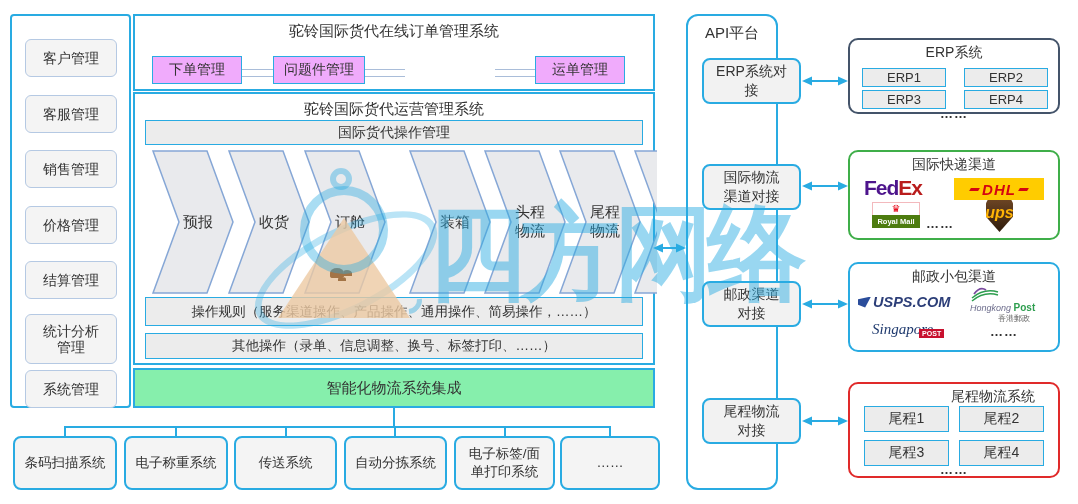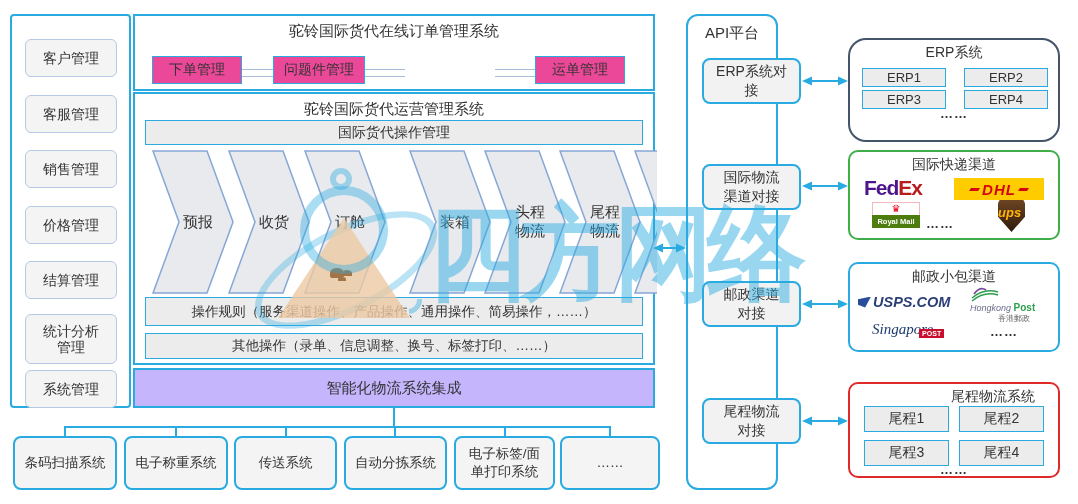--- a/index.html
+++ b/index.html
@@ -11,69 +11,69 @@
   .pre { white-space:pre-line; }
   .ctr { display:flex; align-items:center; justify-content:center; text-align:center; }
 
   
   .sidebar { left:10px; top:14px; width:121px; height:394px; border:2px solid #29abe2; border-radius:4px; background:#fff; }
   .side-btn { left:13px; width:92px; height:38px; background:#f4f4f4; border:1.5px solid #b5c9e3; border-radius:6px; font-size:14px; color:#333; line-height:1.15; }
 
   
   .order-box { left:133px; top:14px; width:522px; height:77px; border:2px solid #29abe2; background:#fff; }
   .panel-title { width:100%; text-align:center; font-size:15px; color:#333; }
-  .module { top:40px; height:28px; background:#ec4899; border:1.5px solid #29abe2; font-size:14px; }
+  .module { top:40px; height:28px; background:#f0abfc; border:1.5px solid #29abe2; font-size:14px; }
   .mod-conn { top:53px; height:8px; border-top:1.5px solid #a9bdd9; border-bottom:1.5px solid #a9bdd9; }
 
   
   .op-box { left:133px; top:92px; width:522px; height:273px; border:2px solid #29abe2; background:#fff; }
   .op-header { left:10px; top:26px; width:498px; height:25px; background:#ececec; border:1.5px solid #29abe2; font-size:14px; }
   .chevrons { left:0; top:56px; }
   .step-label { width:60px; height:52px; font-size:15px; line-height:1.25; color:#333; }
   .rules-box { left:10px; top:203px; width:498px; height:29px; background:#ececec; border:1.5px solid #29abe2; font-size:13.5px; }
   .other-box { left:10px; top:239px; width:498px; height:26px; background:#ececec; border:1.5px solid #29abe2; font-size:13.5px; }
 
   
-  .integration { left:133px; top:368px; width:522px; height:40px; border:2px solid #29abe2; background:#c4b5fd; font-size:15px; }
+  .integration { left:133px; top:368px; width:522px; height:40px; border:2px solid #29abe2; background:#86efac; font-size:15px; }
 
   
   .cline { background:#29abe2; }
 
   
   .dev-box { top:436px; height:54px; background:#f4f4f4; border:2px solid #29abe2; border-radius:8px; font-size:13.5px; line-height:1.3; }
 
   
   .api-col { left:686px; top:14px; width:92px; height:476px; border:2px solid #29abe2; border-radius:12px; background:transparent; }
   .api-title { top:24px; left:686px; width:92px; font-size:15px; text-align:center; }
   .api-box { left:702px; width:99px; height:46px; background:#f2f2f2; border:2px solid #29abe2; border-radius:8px; font-size:14px; line-height:1.35; }
 
   
   .arr { position:absolute; fill:#29abe2; }
 
   
   .rpanel { left:848px; width:212px; background:#fff; }
   .rpanel .panel-title { position:absolute; top:4px; font-size:14px; }
-  .erp-panel { top:38px; height:104px; border:2px solid #44546a; border-radius:18px; }
+  .erp-panel { top:38px; height:76px; border:2px solid #44546a; border-radius:10px; }
   .express-panel { top:150px; height:90px; border:2px solid #3fae49; border-radius:10px; }
   .postal-panel { top:262px; height:90px; border:2px solid #29abe2; border-radius:10px; }
   .lastmile-panel { top:382px; height:96px; border:2.5px solid #e02a2a; border-radius:10px;padding-left:39px; }
   .mini-box { width:84px; height:19px; background:#ececec; border:1.5px solid #29abe2; font-size:13px; }
   .lm-box { width:85px; height:26px; background:#ececec; border:1.5px solid #29abe2; font-size:14px; }
   .dots { font-size:13px; font-weight:bold; letter-spacing:1px; color:#333; }
 
   
   .fedex { top:24px; left:14px; font-size:21px; font-weight:bold; letter-spacing:-1px; }
   .fedex .fed { color:#4d148c; } .fedex .ex { color:#b91c1c; }
   .dhl { top:26px; left:104px; width:90px; height:22px; background:#ffcc00; display:flex; align-items:center; justify-content:center; gap:3px; }
   .dhl .t { color:#d40511; font-weight:bold; font-style:italic; font-size:15px; letter-spacing:1px; }
   .dhl .bar { width:9px; height:3px; background:#d40511; transform:skewX(-30deg); }
   .rmail { top:50px; left:22px; width:48px; height:30px; }
   .rmail .crown { width:100%; text-align:center; color:#e60012; font-size:10px; line-height:12px; background:#fff; border:1px solid #f3b9bd; border-bottom:none; }
   .rmail .band { width:100%; height:13px; background:#4d7c0f; color:#fff; font-size:7.5px; font-weight:bold; display:flex; align-items:center; justify-content:center; }
-  .ups { top:48px; left:148px; width:27px; height:32px; background:linear-gradient(#6b4423,#2f1b0c); clip-path:polygon(6% 0,94% 0,100% 10%,100% 52%,50% 100%,0 52%,0 10%); color:#ffb406; font-weight:bold; font-style:italic; font-size:13px; display:flex; align-items:center; justify-content:flex-start; padding-bottom:7px; }
+  .ups { top:48px; left:136px; width:27px; height:32px; background:linear-gradient(#6b4423,#2f1b0c); clip-path:polygon(6% 0,94% 0,100% 10%,100% 52%,50% 100%,0 52%,0 10%); color:#ffb406; font-weight:bold; font-style:italic; font-size:16px; display:flex; align-items:center; justify-content:center; padding-bottom:7px; }
   .usps { top:30px; left:8px; display:flex; align-items:center; gap:2px; }
   .usps .eagle { width:13px; height:11px; background:#2a4d9b; clip-path:polygon(0 25%,100% 0,55% 100%,0 75%); }
   .usps .t { color:#2c3e78; font-weight:bold; font-style:italic; font-size:14.5px; }
   .hkpost { top:22px; left:120px; width:86px; }
   .hkpost .swoosh { display:block; }
   .hkpost .l1 { font-size:9px; color:#6d6d8c; font-style:italic; }
   .hkpost .l1 b { color:#2e9e4f; font-style:normal; font-size:10px; }
   .hkpost .l2 { font-size:8px; color:#666; margin-left:28px; }
   .sgpost { top:56px; left:22px; }
   .sgpost .scr { font-family:"Liberation Serif","DejaVu Serif",serif; font-style:italic; font-size:15px; color:#1f3a6e; }

